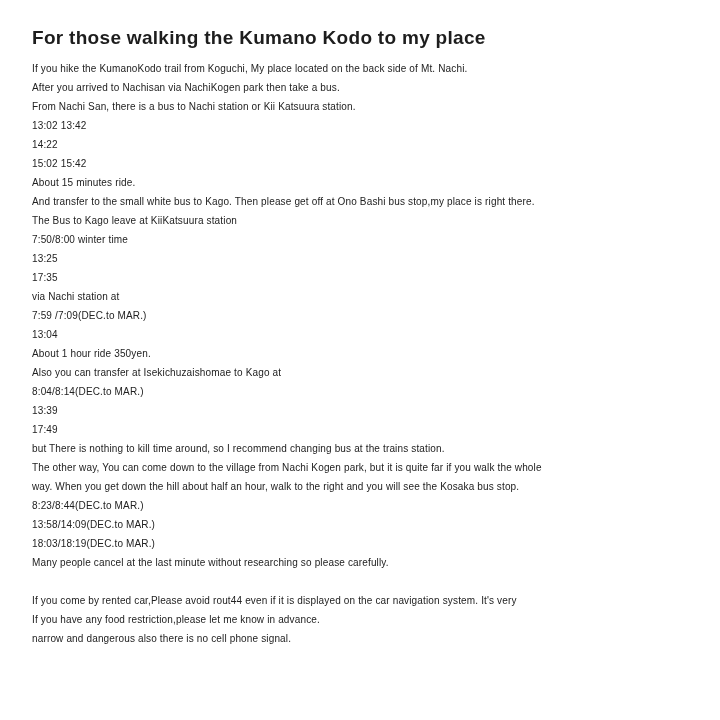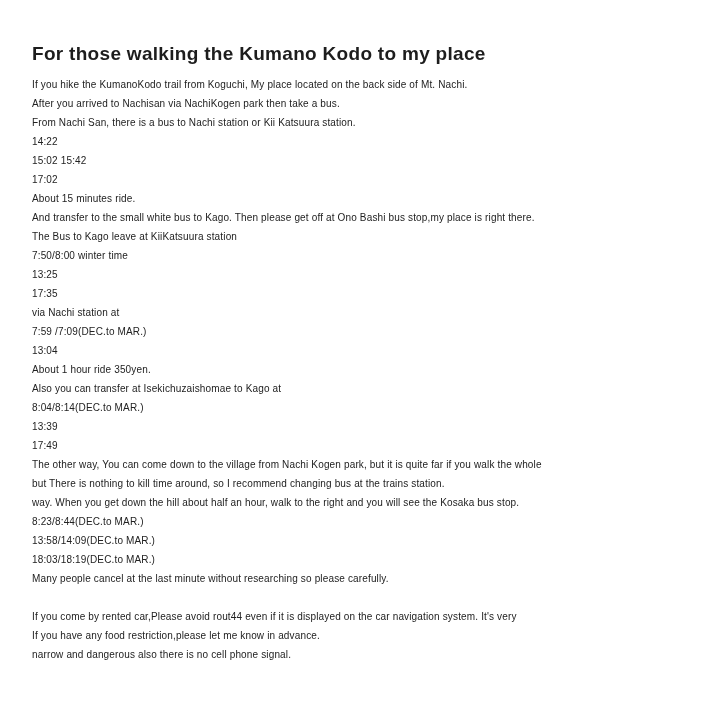--- a/index.html
+++ b/index.html
@@ -6,21 +6,21 @@
     margin: 0;
     padding: 0;
     background: #ffffff;
   }
   .page {
     position: relative;
     width: 720px;
     height: 720px;
     background: #ffffff;
     box-sizing: border-box;
-    padding: 40px 28px 0 32px;
+    padding: 24px 28px 0 32px;
     font-family: "Liberation Sans", "DejaVu Sans", sans-serif;
     color: #222222;
     overflow: hidden;
     border-radius: 13px;
   }
   .title {
     margin: 0 0 7px 0;
     font-size: 19px;
     line-height: 28px;
     font-weight: 700;
@@ -42,39 +42,39 @@
 </head>
 <body>
 
 <div class="page">
   <h1 class="title">For those walking the Kumano Kodo to my place</h1>
 
   <div class="content">
       <div class="line">If you hike the KumanoKodo trail from Koguchi, My place located on the back side of Mt. Nachi.</div>
       <div class="line">After you arrived to Nachisan via NachiKogen park then take a bus.</div>
       <div class="line">From Nachi San, there is a bus to Nachi station or Kii Katsuura station.</div>
+      <div class="line">13:02 13:42</div>
       <div class="line">14:22</div>
       <div class="line">15:02 15:42</div>
-      <div class="line">17:02</div>
       <div class="line">About 15 minutes ride.</div>
       <div class="line">And transfer to the small white bus to Kago. Then please get off at Ono Bashi bus stop,my place is right there.</div>
       <div class="line">The Bus to Kago leave at KiiKatsuura station</div>
       <div class="line">7:50/8:00 winter time</div>
       <div class="line">13:25</div>
       <div class="line">17:35</div>
       <div class="line">via Nachi station at</div>
       <div class="line">7:59 /7:09(DEC.to MAR.)</div>
       <div class="line">13:04</div>
       <div class="line">About 1 hour ride 350yen.</div>
       <div class="line">Also you can transfer at Isekichuzaishomae to Kago at</div>
       <div class="line">8:04/8:14(DEC.to MAR.)</div>
       <div class="line">13:39</div>
       <div class="line">17:49</div>
+      <div class="line">but There is nothing to kill time around, so I recommend changing bus at the trains station.</div>
       <div class="line">The other way, You can come down to the village from Nachi Kogen park, but it is quite far if you walk the whole</div>
-      <div class="line">but There is nothing to kill time around, so I recommend changing bus at the trains station.</div>
       <div class="line">way. When you get down the hill about half an hour, walk to the right and you will see the Kosaka bus stop.</div>
       <div class="line">8:23/8:44(DEC.to MAR.)</div>
       <div class="line">13:58/14:09(DEC.to MAR.)</div>
       <div class="line">18:03/18:19(DEC.to MAR.)</div>
       <div class="line">Many people cancel at the last minute without researching so please carefully.</div>
     </div>
 
   <div class="spacer"></div>
 
   <div class="content">

